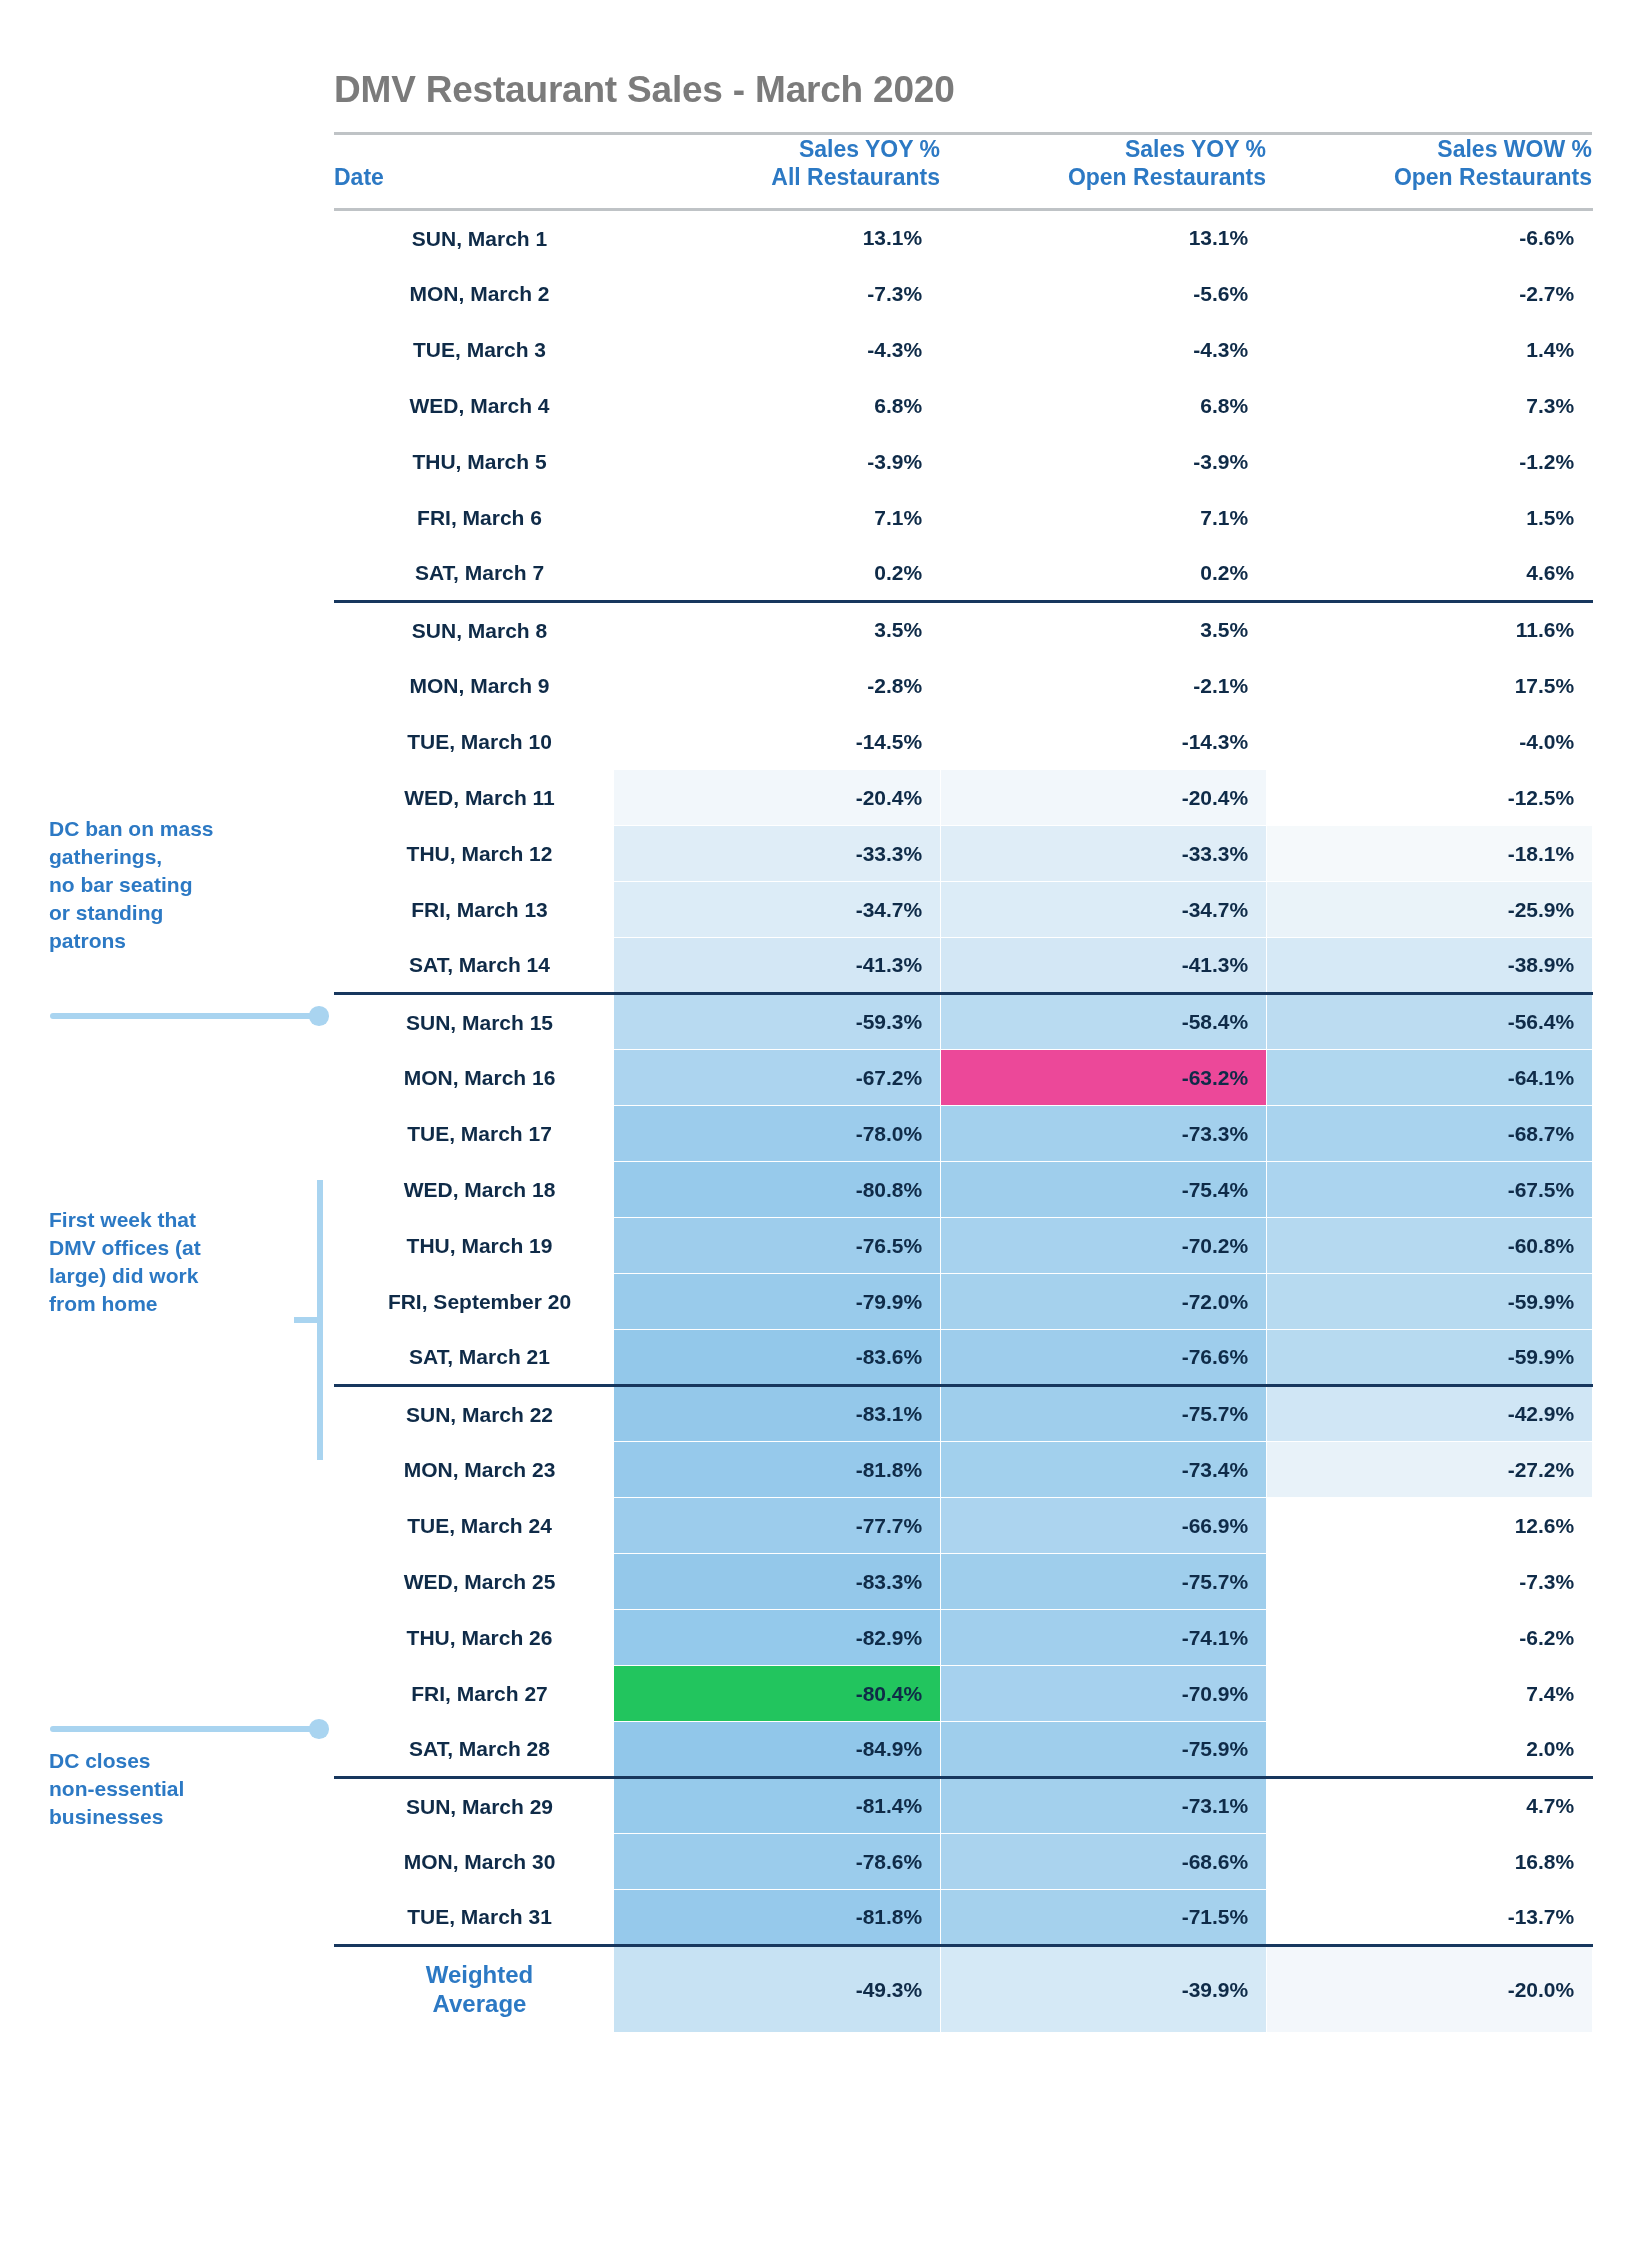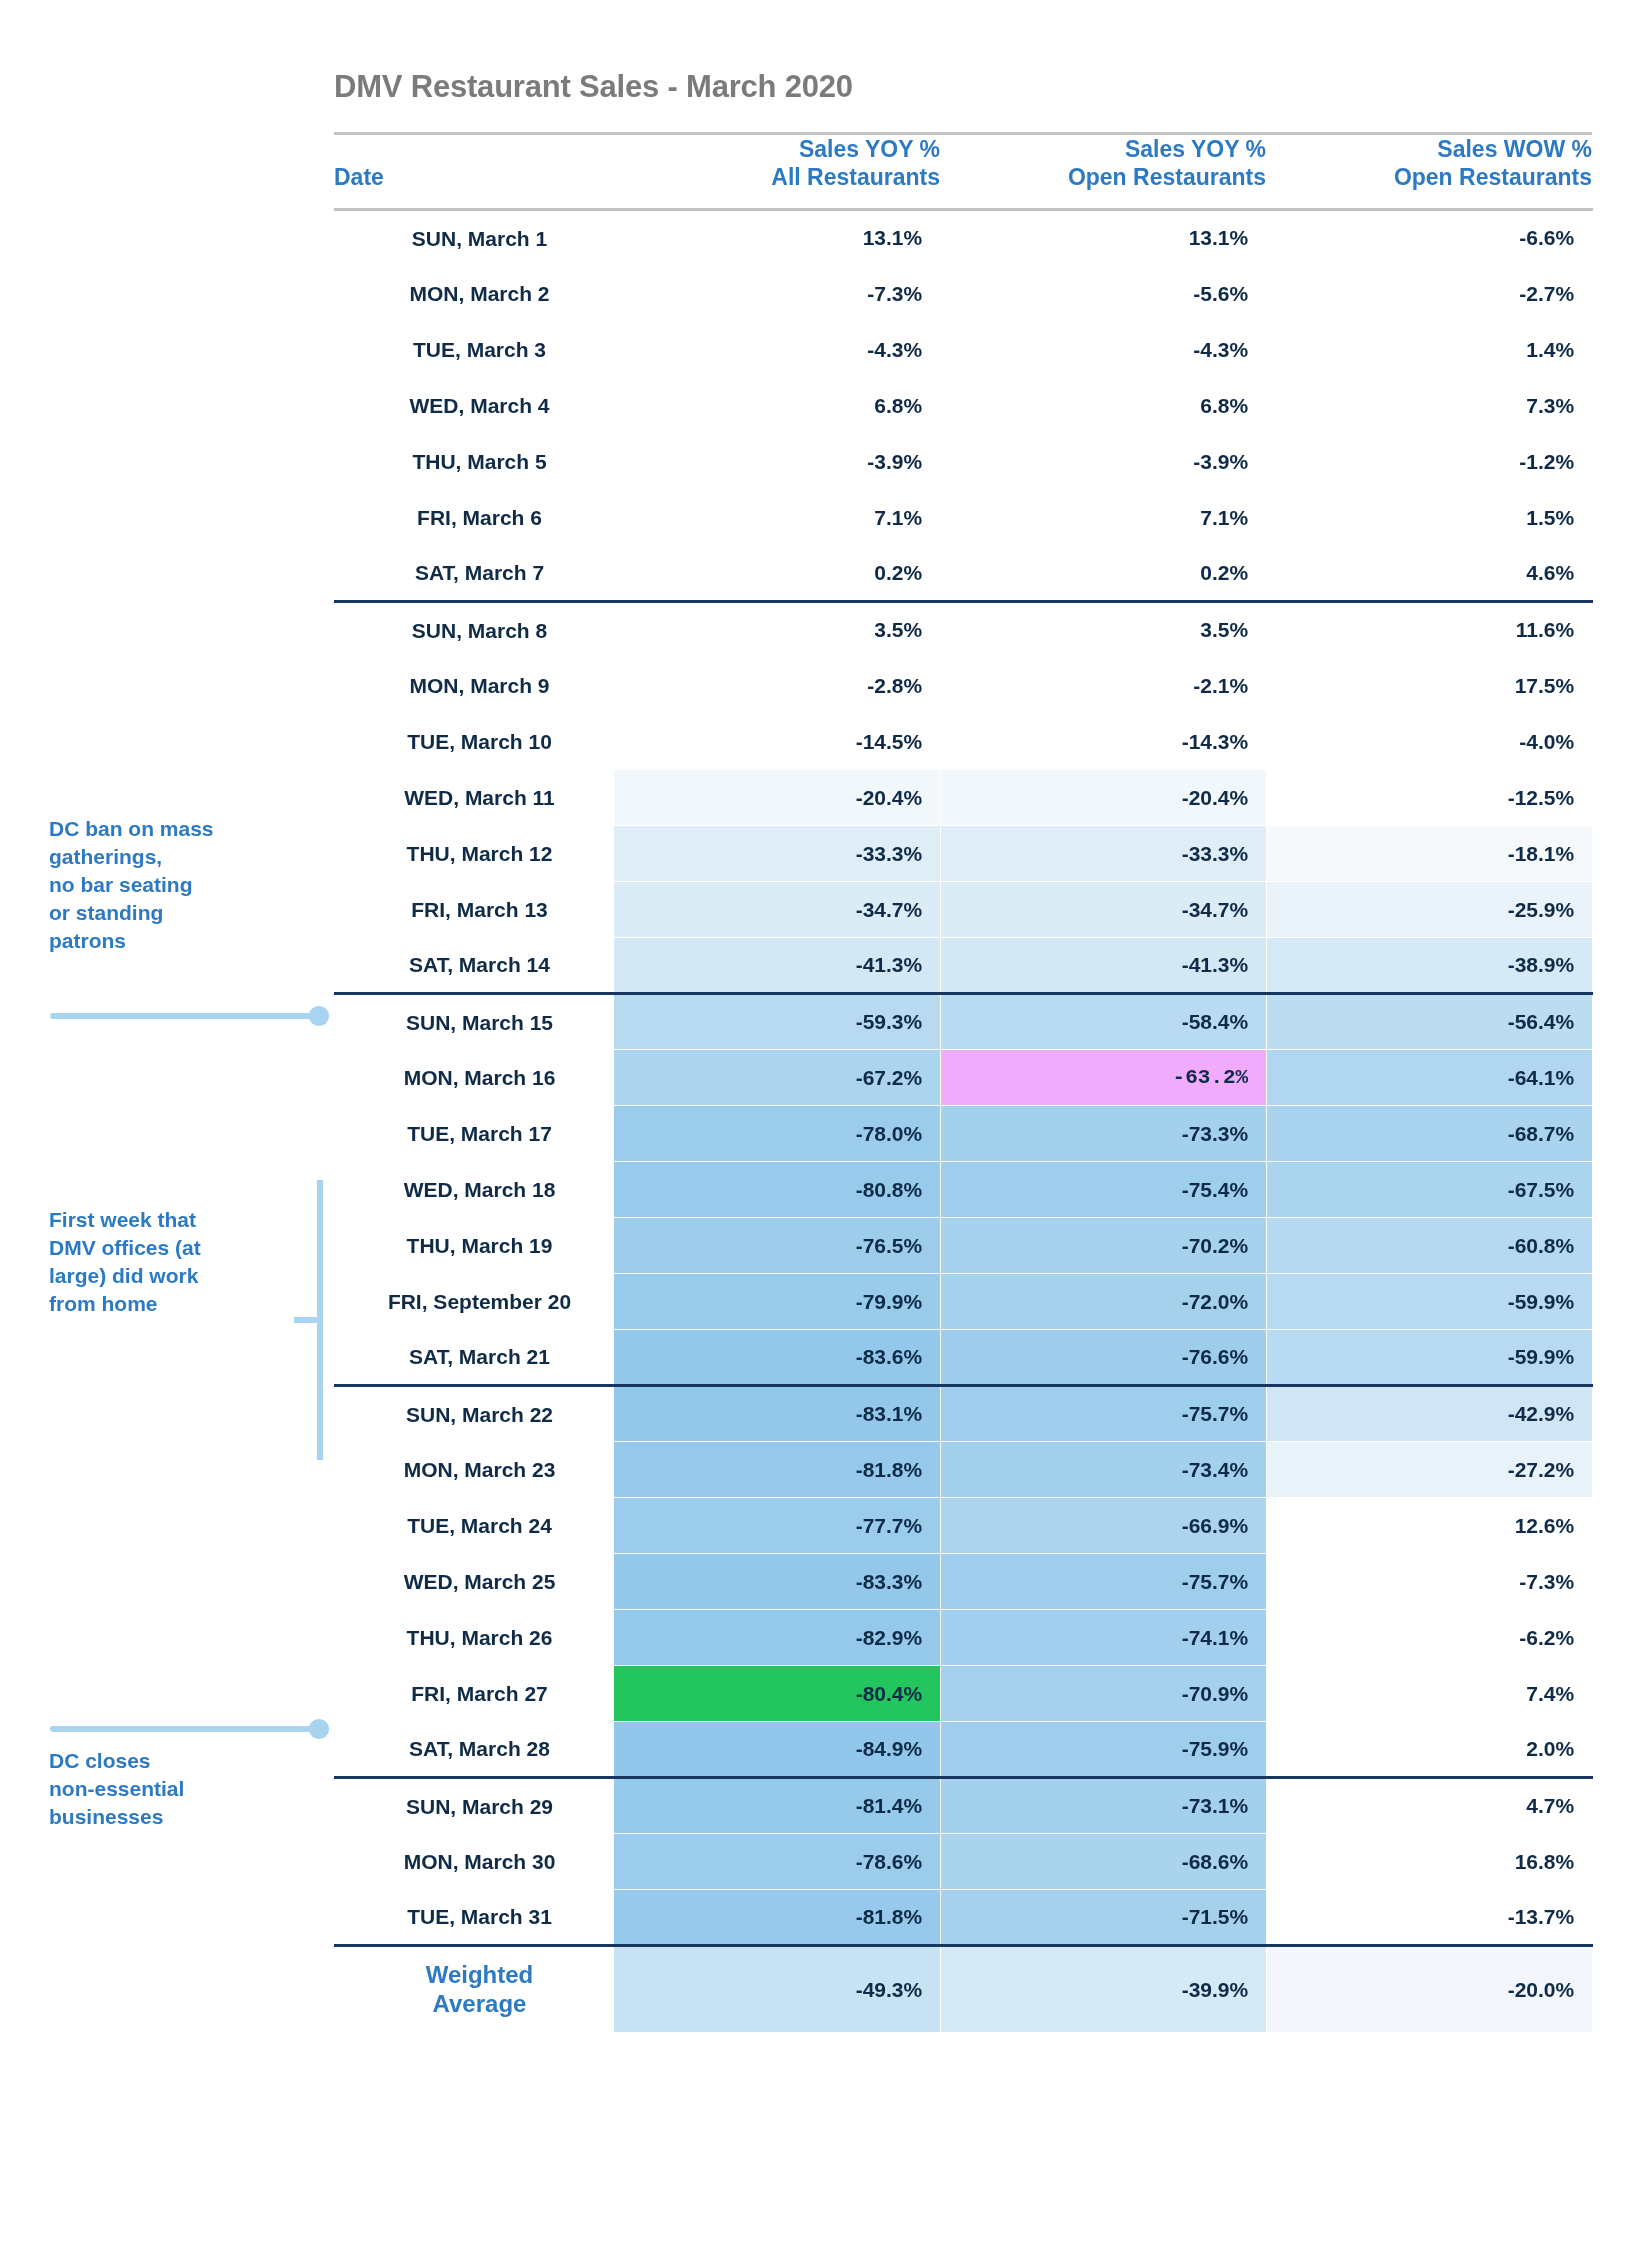--- a/index.html
+++ b/index.html
@@ -8,21 +8,21 @@
     background: #ffffff;
     font-family: "Liberation Sans", sans-serif;
     overflow: hidden;
   }
   #root { position: relative; width: 1639px; height: 2261px; }
 
   
   .title {
     position: absolute;
     left: 334px; top: 69px;
-    font-size: 31px;
+    font-size: 37px;
     font-weight: bold;
     color: #7b7b7b;
     letter-spacing: -0.2px;
     white-space: nowrap;
   }
 
   
   .table-wrap {
     position: absolute;
     left: 334px; top: 132px;
@@ -252,21 +252,21 @@
           </tr>
           <tr>
             <td class="d-date">SUN, March 15</td>
             <td class="d-val" style="background: rgb(184, 218, 241);">-59.3%</td>
             <td class="d-val" style="background: rgb(185, 219, 241);">-58.4%</td>
             <td class="d-val" style="background: rgb(188, 220, 241);">-56.4%</td>
           </tr>
           <tr>
             <td class="d-date">MON, March 16</td>
             <td class="d-val" style="background: rgb(172, 212, 239);">-67.2%</td>
-            <td class="d-val" style="background: #f0abfc; font-family: Liberation Mono, monospace;">-63.2%</td>
+            <td class="d-val" style="background: #ec4899;">-63.2%</td>
             <td class="d-val" style="background: rgb(176, 215, 239);">-64.1%</td>
           </tr>
           <tr>
             <td class="d-date">TUE, March 17</td>
             <td class="d-val" style="background: rgb(156, 204, 236);">-78.0%</td>
             <td class="d-val" style="background: rgb(163, 208, 237);">-73.3%</td>
             <td class="d-val" style="background: rgb(169, 211, 238);">-68.7%</td>
           </tr>
           <tr>
             <td class="d-date">WED, March 18</td>

